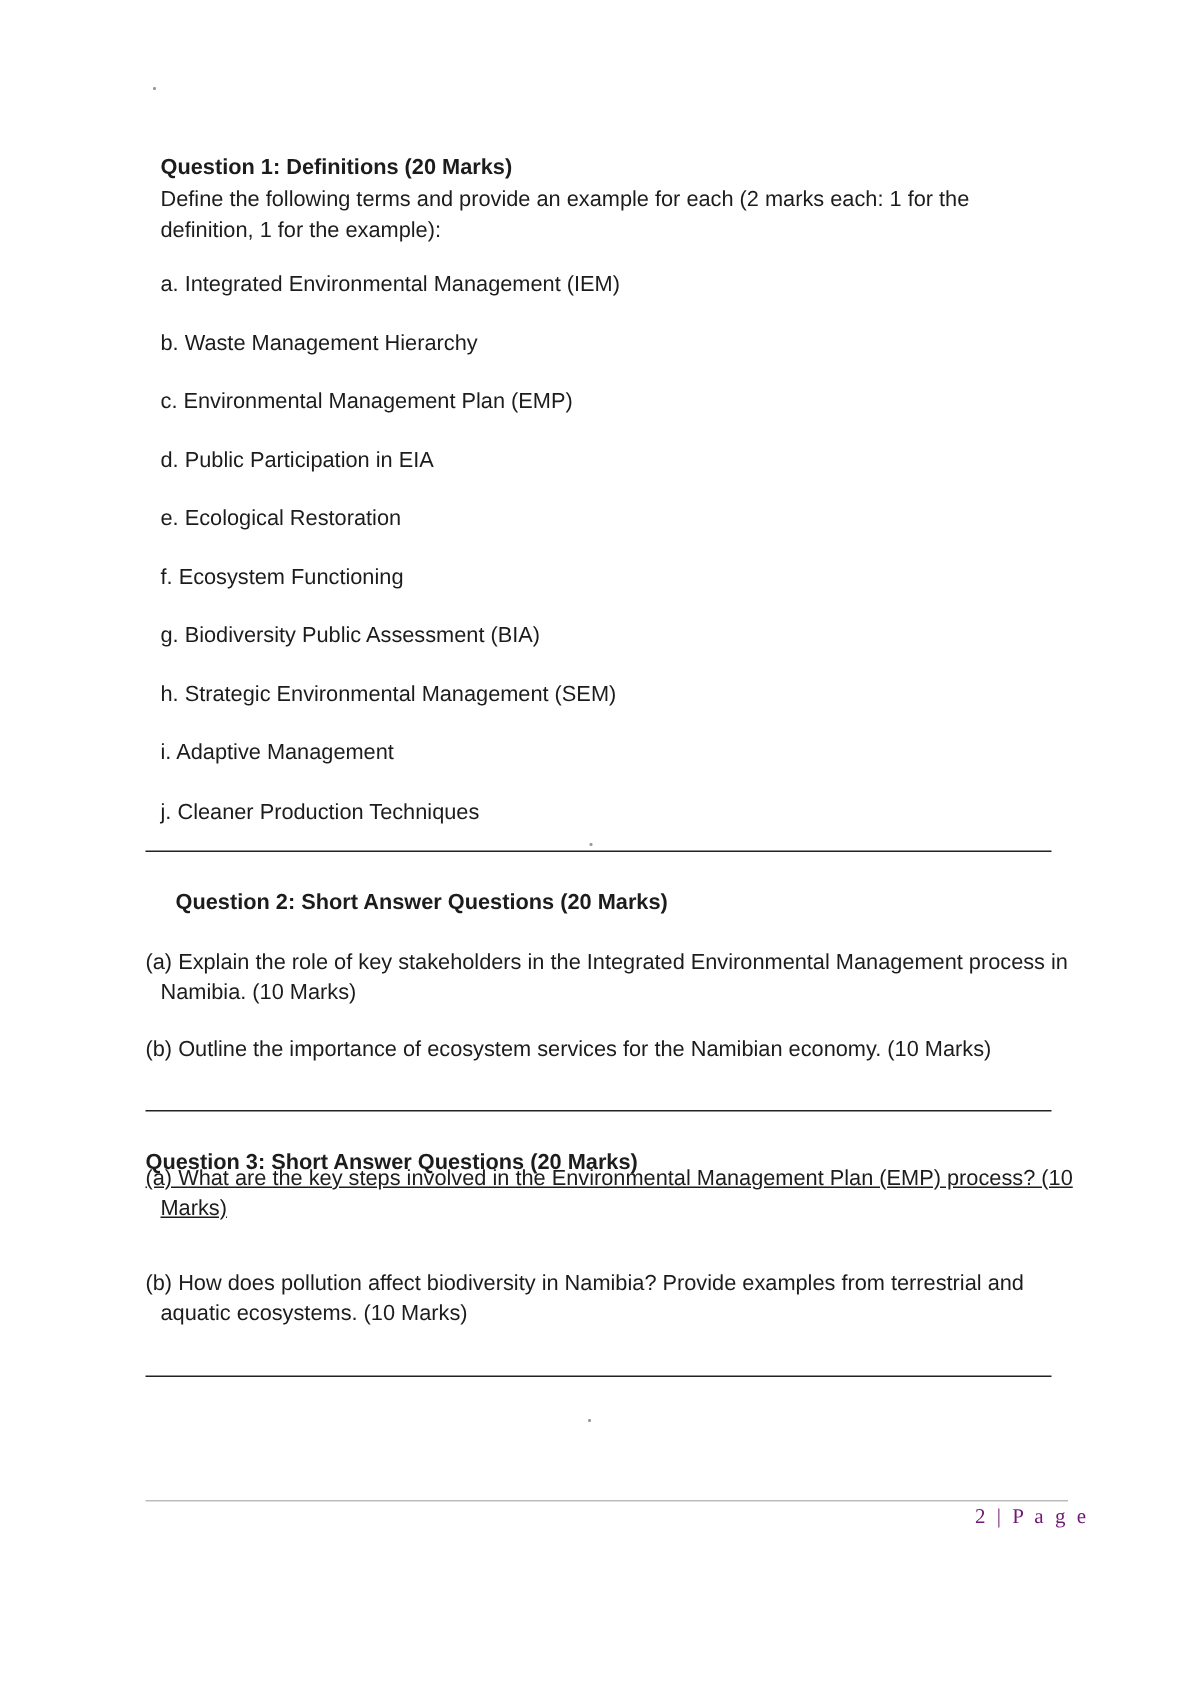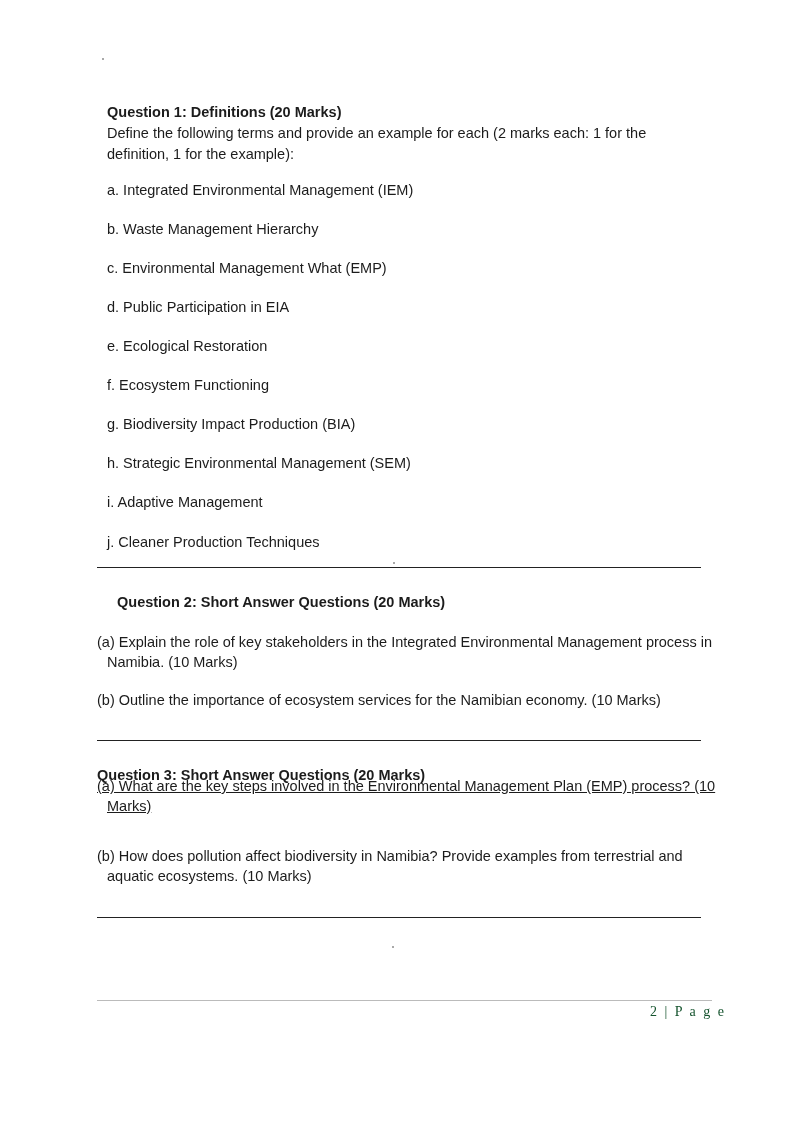--- a/index.html
+++ b/index.html
@@ -9,41 +9,41 @@
     overflow: hidden;
   }
   .page { position: absolute; left: 0; top: 0; width: 794px; height: 850px; }
   .q1-title { position: absolute; left: 107px; top: 104px; font-weight: bold; font-size: 14.5px; }
   .q1-instr { position: absolute; left: 107px; top: 123px; width: 570px; font-size: 14.5px; line-height: 21px; }
   .term { position: absolute; left: 107px; font-size: 14.5px; }
   .rule { position: absolute; left: 97px; width: 604px; height: 0; border-top: 1.6px solid #222; }
   .q-title { position: absolute; left: 97px; font-weight: bold; font-size: 14.5px; }
   .q-item { position: absolute; left: 97px; width: 620px; font-size: 14.5px; line-height: 20px; padding-left: 10px; text-indent: -10px; }
   .footer-rule { position: absolute; left: 97px; top: 1000px; width: 615px; border-top: 1px solid #bbb; }
-  .page-num { position: absolute; left: 650px; top: 1004px; font-family: "Liberation Serif", serif; font-size: 14px; letter-spacing: 2px; color: #14532d; }
+  .page-num { position: absolute; left: 650px; top: 1004px; font-family: "Liberation Serif", serif; font-size: 14px; letter-spacing: 2px; color: #701a75; }
   .speck { position: absolute; width: 1.5px; height: 1.5px; background: #999; border-radius: 50%; }
 </style>
 </head>
 <body>
 
 <div class="page">
   <span class="speck" style="left:102px;top:58px;"></span>
   <span class="speck" style="left:393px;top:562px;"></span>
   <span class="speck" style="left:392px;top:946px;"></span>
 
   <div class="q1-title">Question 1: Definitions (20 Marks)</div>
   <div class="q1-instr">Define the following terms and provide an example for each (2 marks each: 1 for the definition, 1 for the example):</div>
 
   <div class="term" style="top:182px;">a. Integrated Environmental Management (IEM)</div>
   <div class="term" style="top:221px;">b. Waste Management Hierarchy</div>
-  <div class="term" style="top:260px;">c. Environmental Management What (EMP)</div>
+  <div class="term" style="top:260px;">c. Environmental Management Plan (EMP)</div>
   <div class="term" style="top:299px;">d. Public Participation in EIA</div>
   <div class="term" style="top:338px;">e. Ecological Restoration</div>
   <div class="term" style="top:377px;">f. Ecosystem Functioning</div>
-  <div class="term" style="top:416px;">g. Biodiversity Impact Production (BIA)</div>
+  <div class="term" style="top:416px;">g. Biodiversity Public Assessment (BIA)</div>
   <div class="term" style="top:455px;">h. Strategic Environmental Management (SEM)</div>
   <div class="term" style="top:494px;">i. Adaptive Management</div>
   <div class="term" style="top:534px;">j. Cleaner Production Techniques</div>
 
   <div class="rule" style="top:567px;"></div>
 
   <div class="q-title" style="top:594px;margin-left:20px;">Question 2: Short Answer Questions (20 Marks)</div>
   <div class="q-item" style="top:632px;">(a) Explain the role of key stakeholders in the Integrated Environmental Management process in Namibia. (10 Marks)</div>
   <div class="q-item" style="top:690px;">(b) Outline the importance of ecosystem services for the Namibian economy. (10 Marks)</div>
 

